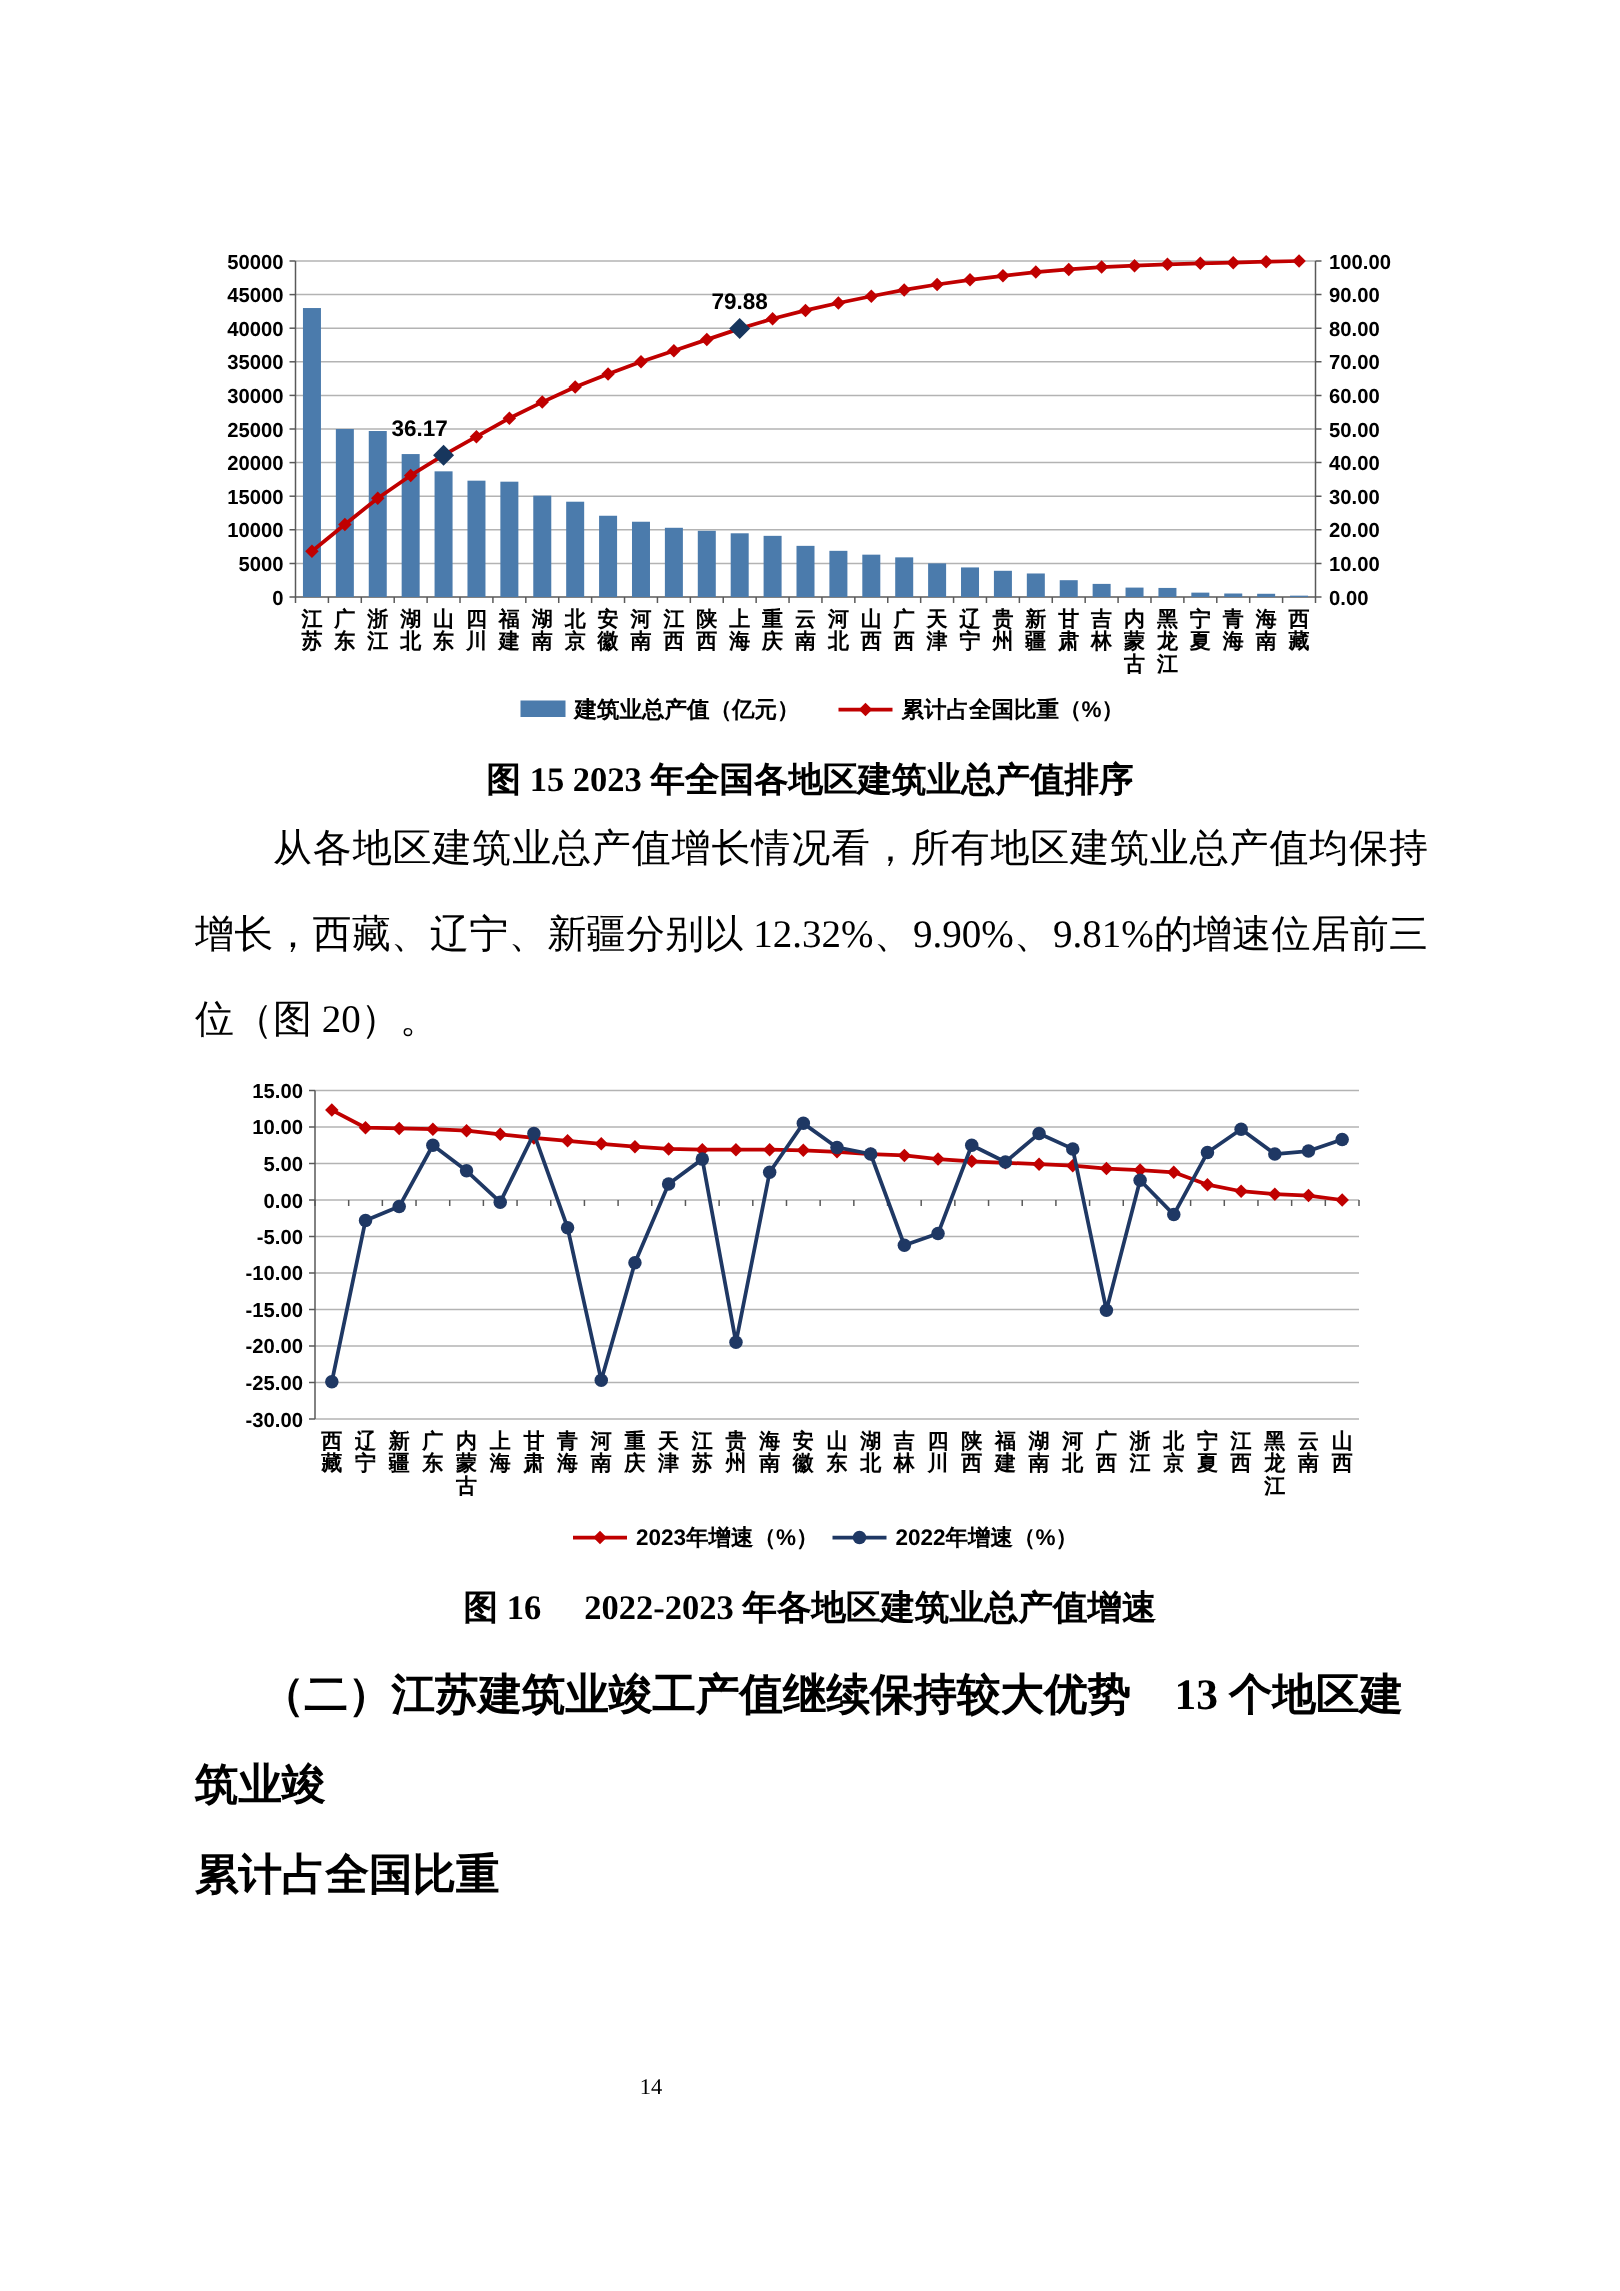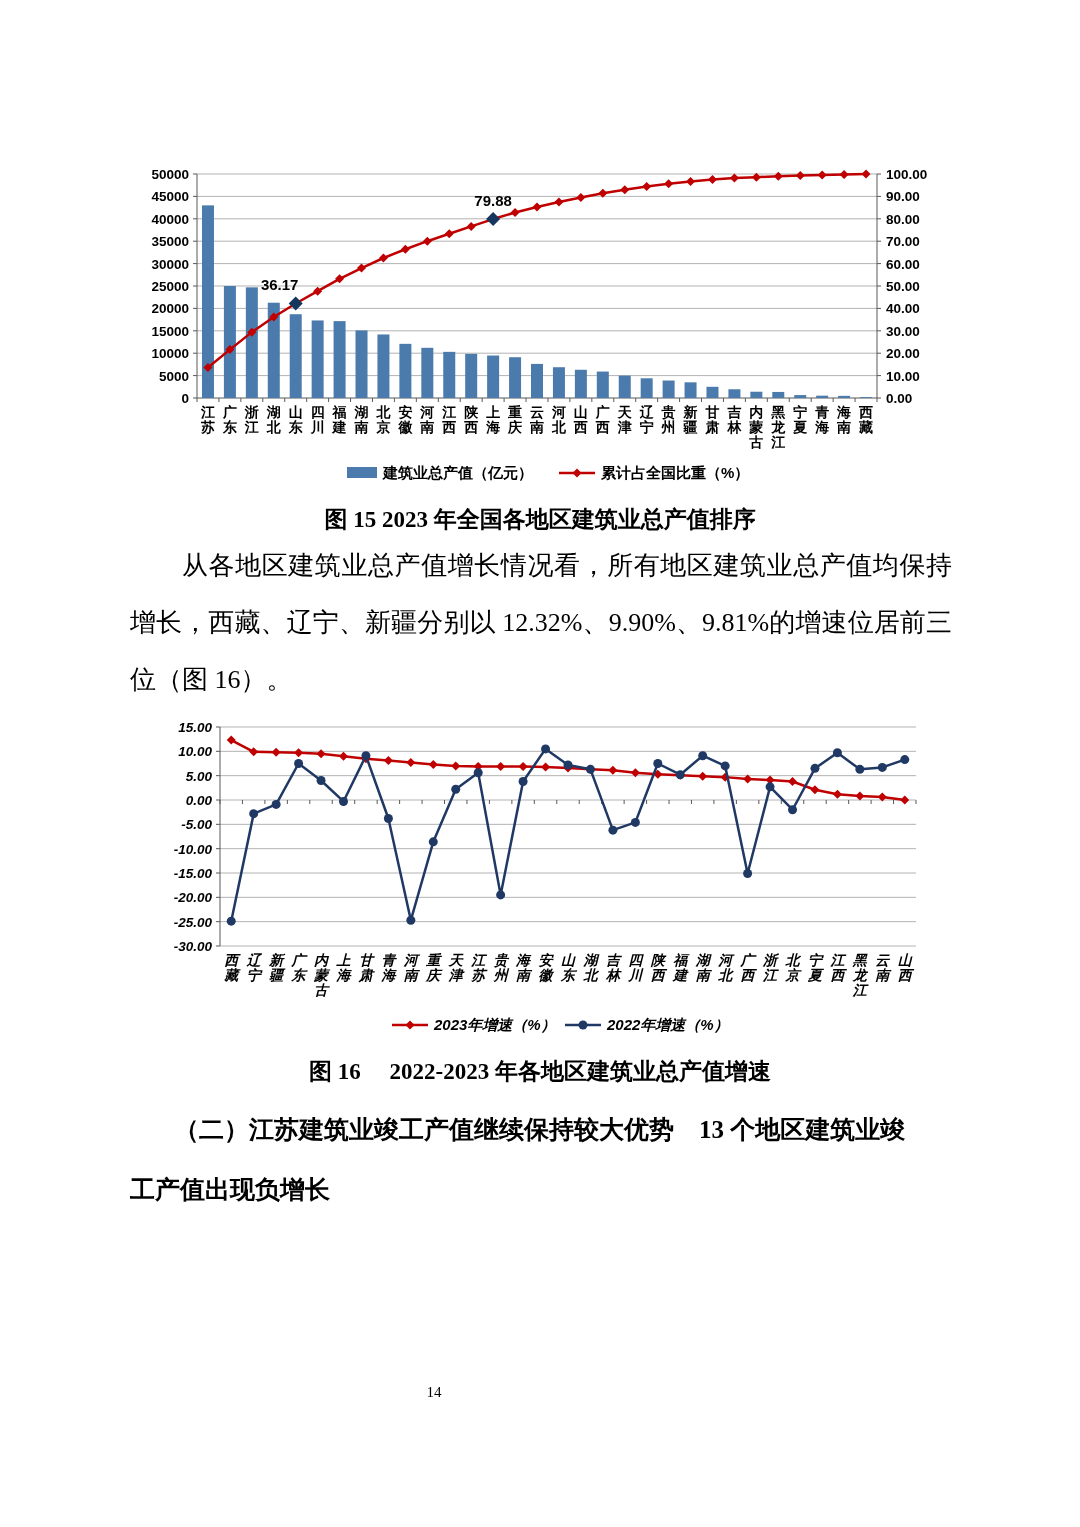--- a/index.html
+++ b/index.html
@@ -7,36 +7,36 @@
     position:relative;
     width:1080px;
     height:1527px;
     background:#ffffff;
     font-family:"Liberation Serif", serif;
     color:#000;
     overflow:hidden;
   }
   figure{margin:0;position:absolute;}
   #fig15{left:135px;top:160px;width:810px;height:345px;}
-  #fig16{left:140px;top:712px;width:810px;height:330px;font-style:italic;}
+  #fig16{left:130px;top:712px;width:810px;height:330px;}
   .caption{
     position:absolute;left:0;width:1080px;
     text-align:center;font-weight:bold;font-size:23px;line-height:30px;
   }
   #caption15{top:505px;}
   #caption16{top:1057px;text-align:center;}
   .para{
     position:absolute;left:130px;width:822px;
     font-size:26px;line-height:57px;text-align:justify;
   }
   #para1{top:537px;text-indent:2em;}
   #para2{top:1212px;text-indent:2em;}
   .heading{
     position:absolute;left:130px;top:1100px;width:832px;
-    font-size:25px;font-weight:bold;line-height:60px;
+    font-size:29px;font-weight:bold;line-height:60px;
   }
   .heading .l1{text-indent:44px;}
   .pagenum{
     position:absolute;top:1384px;left:0;width:868px;
     text-align:center;font-size:15px;font-family:"Liberation Serif",serif;
   }
 </style>
 </head>
 <body>
 
@@ -265,21 +265,21 @@
         <rect x="212" y="307" width="30" height="11" fill="#4b7bac"></rect>
         <text x="248" y="318" fill="#000" font-family="&quot;Liberation Sans&quot;, sans-serif" font-size="15" font-weight="bold">建筑业总产值（亿元）</text>
         <line x1="424" y1="313" x2="460" y2="313" stroke="#c00000" stroke-width="2.5"></line>
         <path d="M442 308.5L446.5 313L442 317.5L437.5 313Z" fill="#c00000"></path>
         <text x="466" y="318" fill="#000" font-family="&quot;Liberation Sans&quot;, sans-serif" font-size="15" font-weight="bold">累计占全国比重（%）</text>
       </svg>
   </figure>
 
   <div id="caption15" class="caption">图 15  2023 年全国各地区建筑业总产值排序</div>
 
-  <div id="para1" class="para">从各地区建筑业总产值增长情况看，所有地区建筑业总产值均保持增长，西藏、辽宁、新疆分别以 12.32%、9.90%、9.81%的增速位居前三位（图 16）。</div>
+  <div id="para1" class="para">从各地区建筑业总产值增长情况看，所有地区建筑业总产值均保持增长，西藏、辽宁、新疆分别以 12.32%、9.90%、9.81%的增速位居前三位（图 20）。</div>
 
   <figure id="fig16">
     <svg id="svg-fig16" width="810" height="330">
         <line x1="80" y1="15" x2="776" y2="15" stroke="#b3b3b3" stroke-width="1"></line>
         <line x1="76" y1="15" x2="80" y2="15" stroke="#595959"></line>
         <text x="72" y="20" fill="#000" font-family="&quot;Liberation Sans&quot;, sans-serif" text-anchor="end" font-size="13.5" font-weight="bold">15.00</text>
         <line x1="80" y1="39.33333333333333" x2="776" y2="39.33333333333333" stroke="#b3b3b3" stroke-width="1"></line>
         <line x1="76" y1="39.33333333333333" x2="80" y2="39.33333333333333" stroke="#595959"></line>
         <text x="72" y="44.33333333333333" fill="#000" font-family="&quot;Liberation Sans&quot;, sans-serif" text-anchor="end" font-size="13.5" font-weight="bold">10.00</text>
         <line x1="80" y1="63.666666666666664" x2="776" y2="63.666666666666664" stroke="#b3b3b3" stroke-width="1"></line>
@@ -473,19 +473,19 @@
         <line x1="425" y1="313" x2="461" y2="313" stroke="#1f3864" stroke-width="2.5"></line>
         <circle cx="443" cy="313" r="4.5" fill="#1f3864"></circle>
         <text x="467" y="318" fill="#000" font-family="&quot;Liberation Sans&quot;, sans-serif" font-size="15" font-weight="bold">2022年增速（%）</text>
       </svg>
   </figure>
 
   <div id="caption16" class="caption">图 16　 2022-2023 年各地区建筑业总产值增速</div>
 
   <div class="heading">
     <div class="l1">（二）江苏建筑业竣工产值继续保持较大优势　13 个地区建筑业竣</div>
-    <div class="l2">工产值出现负增长</div>
+    <div class="l2">累计占全国比重</div>
   </div>
 
 
   <div class="pagenum">14</div>
 
 </div>
 
 </body></html>

